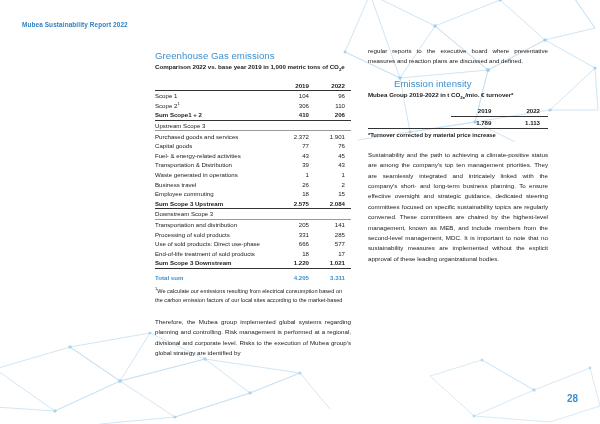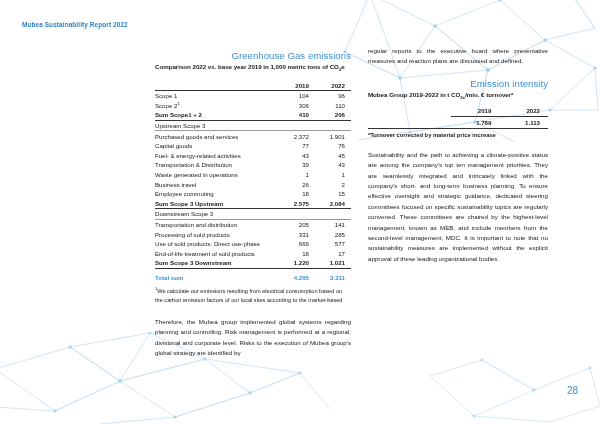--- a/index.html
+++ b/index.html
@@ -54,21 +54,20 @@
   }
   #col-left  { left: 155px; top: 50px; width: 196px; }
   #col-right { left: 368px; top: 46px; width: 180px; }
 
   h2.section-title {
     margin: 0 0 2px 0;
     font-size: 9.6px;
     font-weight: normal;
     color: #3d90cf;
     letter-spacing: 0.05px;
-    text-align: right;
   }
   p.section-subtitle {
     margin: 0;
     font-size: 6.2px;
     font-weight: bold;
     color: #1a1a1a;
     letter-spacing: -0.03px;
   }
 
   
@@ -143,23 +142,23 @@
     margin: 3px 0 0 0;
     font-size: 5.8px;
     font-weight: bold;
     color: #1a1a1a;
   }
 
   
   #page-number {
     position: absolute;
     right: 22px;
-    bottom: 28px;
+    bottom: 20px;
     font-size: 10px;
-    font-weight: normal;
+    font-weight: bold;
     color: #3d90cf;
     z-index: 3;
   }
 </style>
 </head>
 <body>
 
 <div id="page">
 
   <svg class="bg-net" id="net-top-right" viewBox="0 0 260 150" preserveAspectRatio="none">

